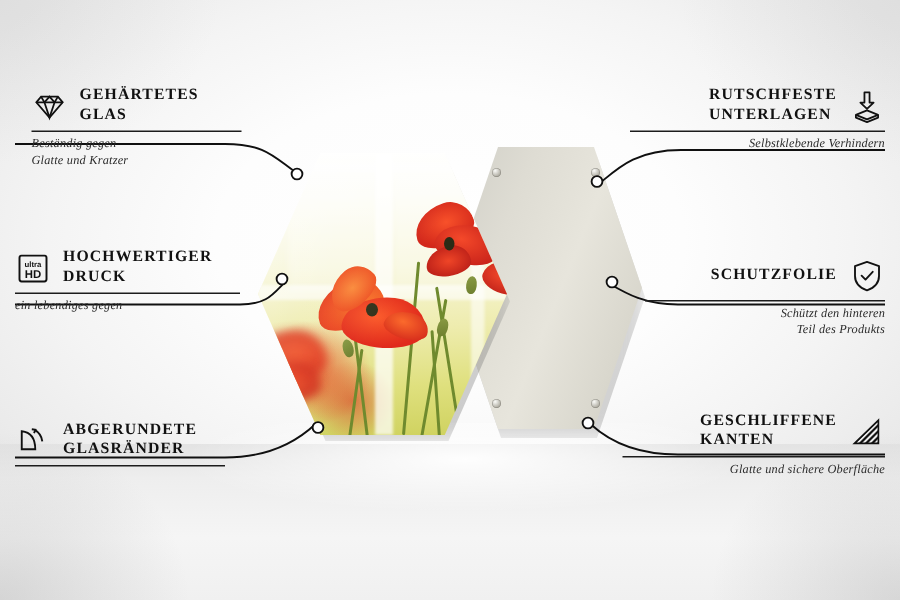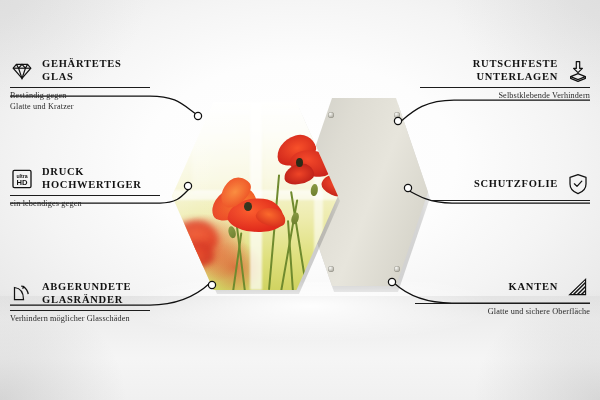--- a/index.html
+++ b/index.html
@@ -82,25 +82,25 @@
   
   .feat{position:absolute;}
   .feat .head{display:flex;align-items:center;gap:8px;}
   .feat.left .head{justify-content:flex-start;}
   .feat.right .head{justify-content:flex-end;}
   .ttl{
     font-family:"Liberation Serif", serif;
     font-size:10.5px;font-weight:700;letter-spacing:.75px;color:#111;
     line-height:12.5px;text-transform:uppercase;
   }
-  .feat.right .ttl{text-align:right;}
+  .feat.right .ttl{text-align:left;}
   .rule{height:1px;background:#1c1c1c;margin-top:3px;}
   .sub{
     font-family:"Liberation Serif", serif;
-    font-size:8.2px;color:#2a2a2a;line-height:10.5px;margin-top:3px;letter-spacing:.15px;
+    font-size:8.2px;color:#2a2a2a;line-height:10.5px;margin-top:3px;letter-spacing:.15px;font-style:italic;
   }
   .feat.right .sub{text-align:right;}
   .ico{width:24px;height:24px;flex:0 0 24px;display:block;}
   .ico svg{display:block;width:24px;height:24px;}
 
   
   #wires{position:absolute;left:0;top:0;width:600px;height:400px;pointer-events:none;}
 </style>
 </head>
 <body>
@@ -184,21 +184,21 @@
     <g fill="#ffffff" stroke="#101010" stroke-width="1.25">
       <circle cx="198" cy="116" r="3.6"></circle>
       <circle cx="188" cy="186" r="3.6"></circle>
       <circle cx="212" cy="285" r="3.6"></circle>
       <circle cx="398" cy="121" r="3.6"></circle>
       <circle cx="408" cy="188" r="3.6"></circle>
       <circle cx="392" cy="282" r="3.6"></circle>
     </g>
   </svg>
 
-  <div class="feat left" style="left:10px;top:58px;width:160px;">
+  <div class="feat left" style="left:21px;top:58px;width:160px;">
     <div class="head">
       <span class="ico">
         <svg viewBox="0 0 24 24">
             <g fill="none" stroke="#111" stroke-width="1.2">
           <path d="M3.2 9.2 L6.4 5.4 H17.6 L20.8 9.2 L12 19.4 Z"></path>
           <path d="M6.4 5.4 L8.6 9.2 L12 19.4 L15.4 9.2 L17.6 5.4"></path>
           <path d="M3.2 9.2 H20.8"></path>
               <path d="M8.6 9.2 L12 5.4 L15.4 9.2"></path>
         </g>
           </svg>
@@ -218,22 +218,22 @@
   <div class="feat left" style="left:10px;top:166px;width:170px;">
     <div class="head">
       <span class="ico">
         <svg viewBox="0 0 24 24">
           <rect x="3" y="3.4" width="18" height="17.2" rx="1.4" fill="none" stroke="#111" stroke-width="1.3"></rect>
           <text x="12" y="11" font-family="Liberation Sans, sans-serif" font-size="5.2" font-weight="700" text-anchor="middle" fill="#111">ultra</text>
           <text x="12" y="18.4" font-family="Liberation Sans, sans-serif" font-size="7.6" font-weight="700" text-anchor="middle" fill="#111">HD</text>
         </svg>
       </span>
       <div>
+        <div class="ttl">HOCHWERTIGER</div>
         <div class="ttl">DRUCK</div>
-        <div class="ttl">HOCHWERTIGER</div>
       </div>
     </div>
     <div class="rule" style="width:150px;margin-top:4px;"></div>
     <div class="sub">
       <div>ein lebendiges gegen</div>
     </div>
   </div>
 
   <div class="feat left" style="left:10px;top:281px;width:175px;">
     <div class="head">
@@ -245,23 +245,20 @@
           <path d="M11.2 4.2 L13.6 4.5 L12.7 6.8"></path>
         </g>
           </svg>
       </span>
       <div>
         <div class="ttl">ABGERUNDETE</div>
         <div class="ttl">GLASRÄNDER</div>
       </div>
     </div>
     <div class="rule" style="width:140px;margin-top:4px;"></div>
-    <div class="sub">
-      <div>Verhindern möglicher Glasschäden</div>
-    </div>
   </div>
 
   <div class="feat right" style="right:10px;top:58px;width:190px;">
     <div class="head">
       <div>
         <div class="ttl">RUTSCHFESTE</div>
         <div class="ttl">UNTERLAGEN</div>
       </div>
       <span class="ico">
         <svg viewBox="0 0 24 24">
@@ -287,25 +284,30 @@
       <span class="ico">
         <svg viewBox="0 0 24 24">
             <g fill="none" stroke="#111" stroke-width="1.25" stroke-linejoin="round">
           <path d="M12 2.6 L20 5.4 V12 C20 16.6 16.6 20 12 21.6 C7.4 20 4 16.6 4 12 V5.4 Z"></path>
           <path d="M8.4 11.8 L11 14.4 L15.8 9.2" stroke-linecap="round"></path>
         </g>
           </svg>
       </span>
     </div>
     <div class="rule" style="width:160px;margin-top:4px;margin-left:20px;"></div>
+    <div class="sub">
+      <div>Schützt den hinteren</div>
+      <div>Teil des Produkts</div>
+    </div>
   </div>
 
   <div class="feat right" style="right:10px;top:275px;width:195px;">
     <div class="head">
       <div>
+        <div class="ttl">GESCHLIFFENE</div>
         <div class="ttl">KANTEN</div>
       </div>
       <span class="ico">
         <svg viewBox="0 0 24 24">
           <defs>
             <clipPath id="triclip">
                 <path d="M3.6 19.6 L19.6 19.6 L19.6 4.2 Z"></path>
               </clipPath>
           </defs>
           <g clip-path="url(#triclip)" stroke="#111" stroke-width="1.5">

